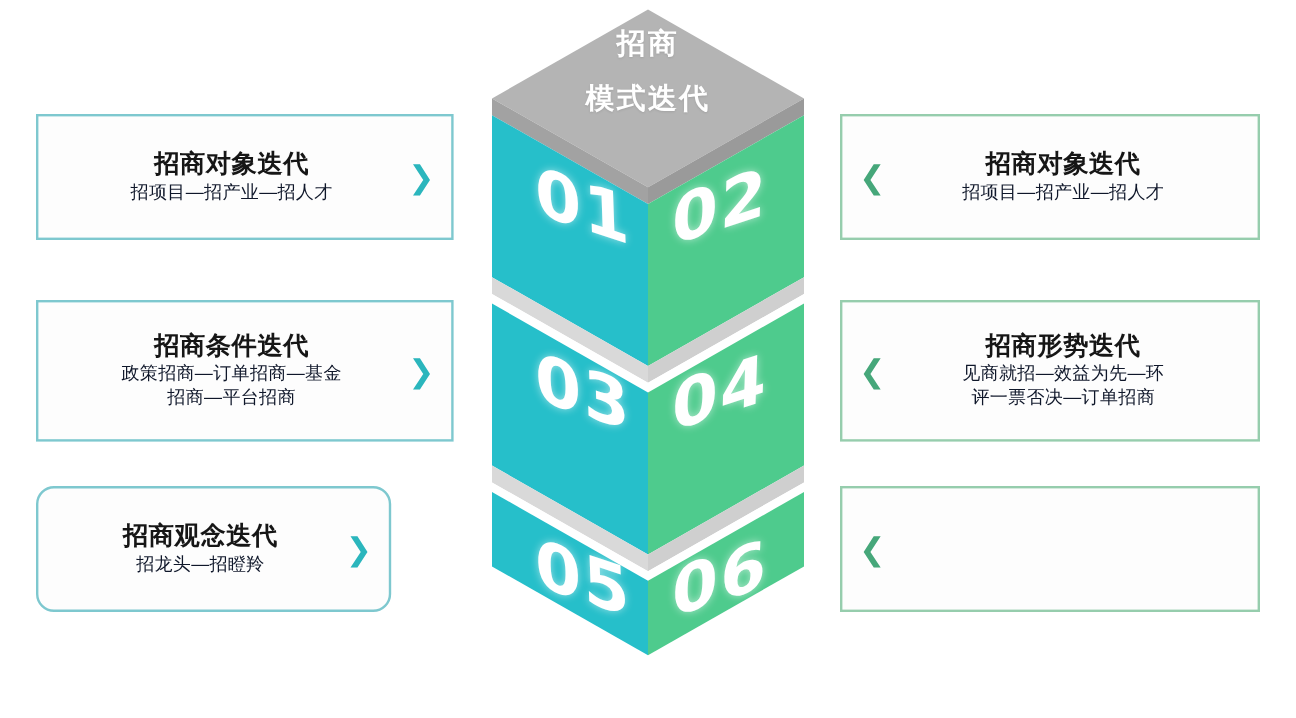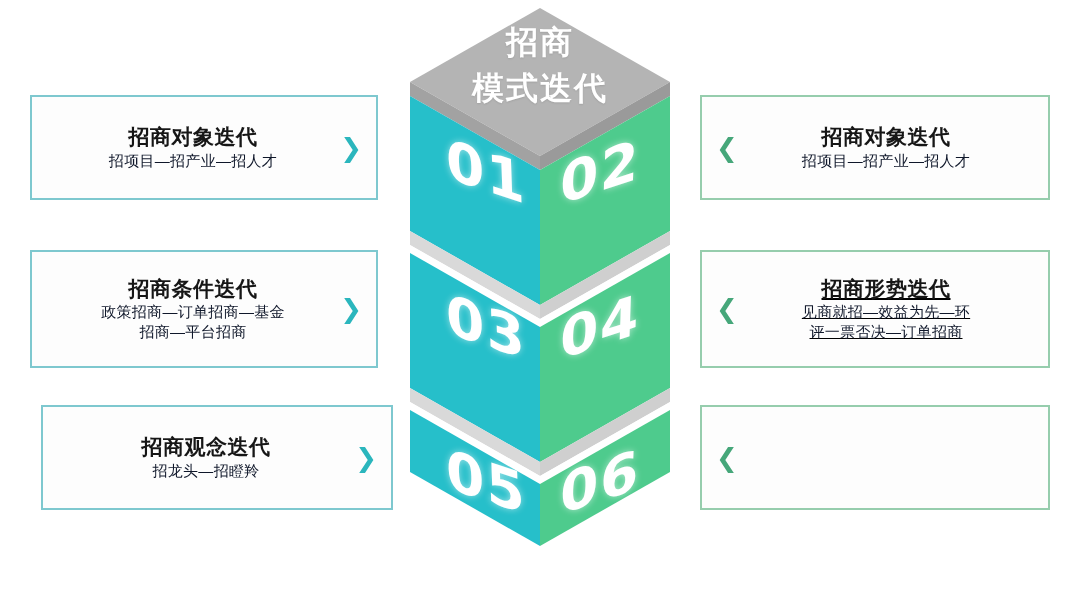--- a/index.html
+++ b/index.html
@@ -57,23 +57,23 @@
     font-size: 26px;
     font-weight: bold;
     line-height: 1;
   }
   .chev.to-right { right: 14px; color: #2bb6bd; }
   .chev.to-left  { left: 14px;  color: #46a77a; }
 
   
   #panel-l1 { left: 30px;  top: 95px;  width: 348px; height: 105px; }
   #panel-l2 { left: 30px;  top: 250px; width: 348px; height: 118px; }
-  #panel-l3 { left: 41px;  top: 405px; width: 352px; height: 105px; }
+  #panel-l3 { left: 30px;  top: 405px; width: 296px; height: 105px; border-radius: 15px; }
   #panel-r1 { left: 700px; top: 95px;  width: 350px; height: 105px; }
-  #panel-r2 { left: 700px; top: 250px; width: 350px; height: 118px; text-decoration: underline; }
+  #panel-r2 { left: 700px; top: 250px; width: 350px; height: 118px; }
   #panel-r3 { left: 700px; top: 405px; width: 350px; height: 105px; }
 
   
   .panel-inner {
     display: flex;
     flex-direction: column;
     align-items: center;
     justify-content: flex-start;
     width: 100%;
   }
@@ -112,21 +112,21 @@
   #num05 { left: 38px;  top: 455px; }
   #num06 { left: 152px; top: 455px; }
 
   .cap-text {
     position: absolute;
     left: 0;
     width: 264px;
     text-align: center;
     color: #ffffff;
     font-weight: bold;
-    font-size: 32px;
+    font-size: 24px;
     line-height: 1.25;
     letter-spacing: 2px;
     pointer-events: none;
     text-shadow: 0 1px 2px rgba(0,0,0,0.10);
   }
   #cap-line1 { top: 22px; }
   #cap-line2 { top: 68px; }
 </style>
 </head>
 <body>

